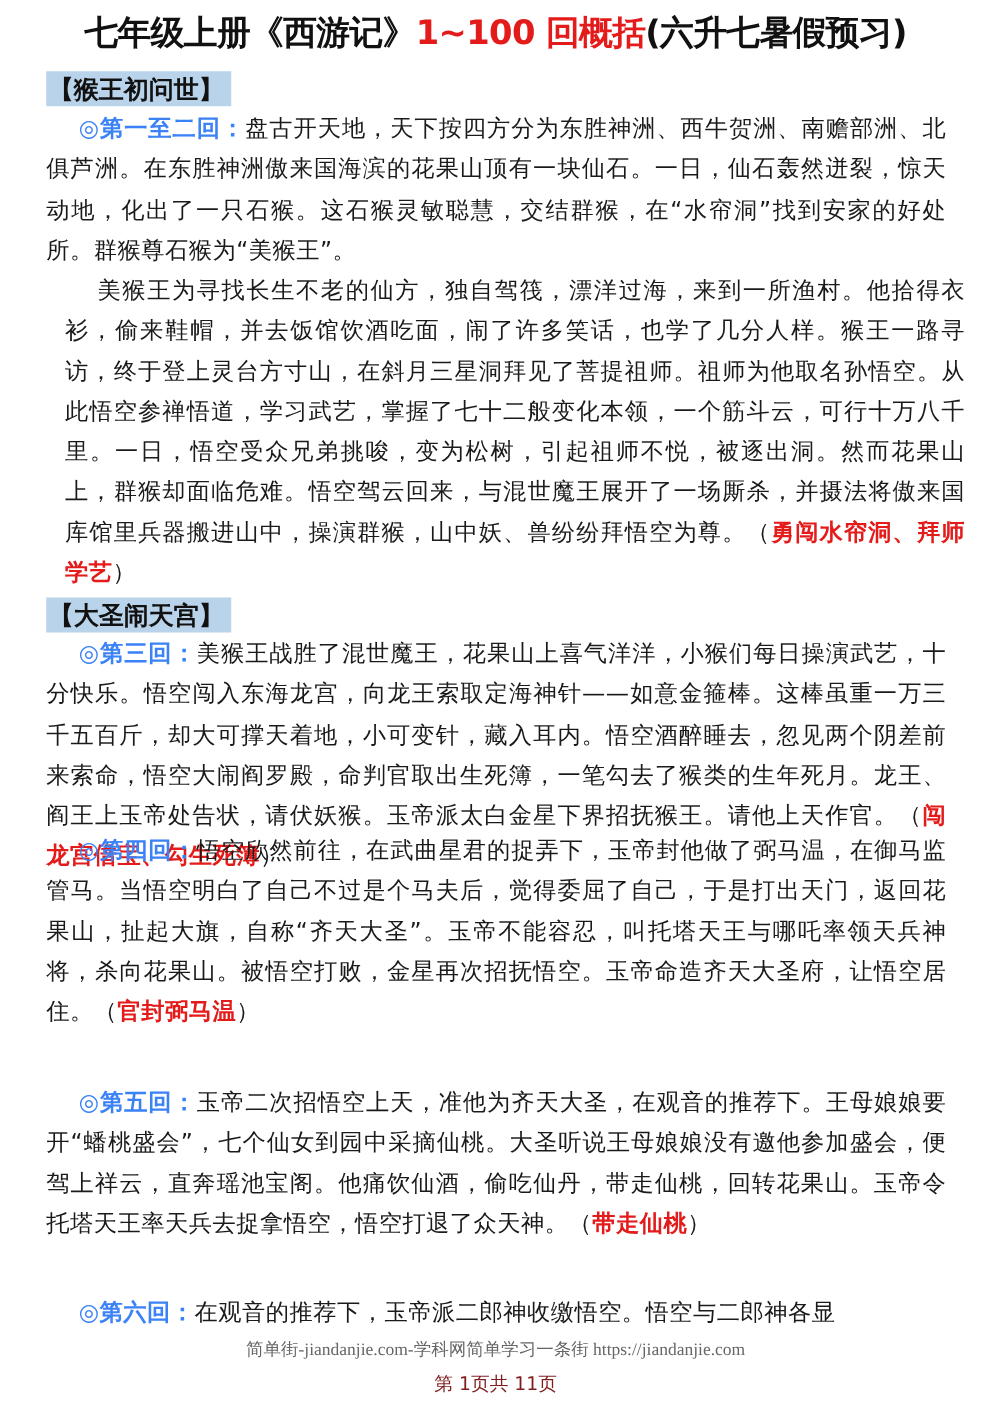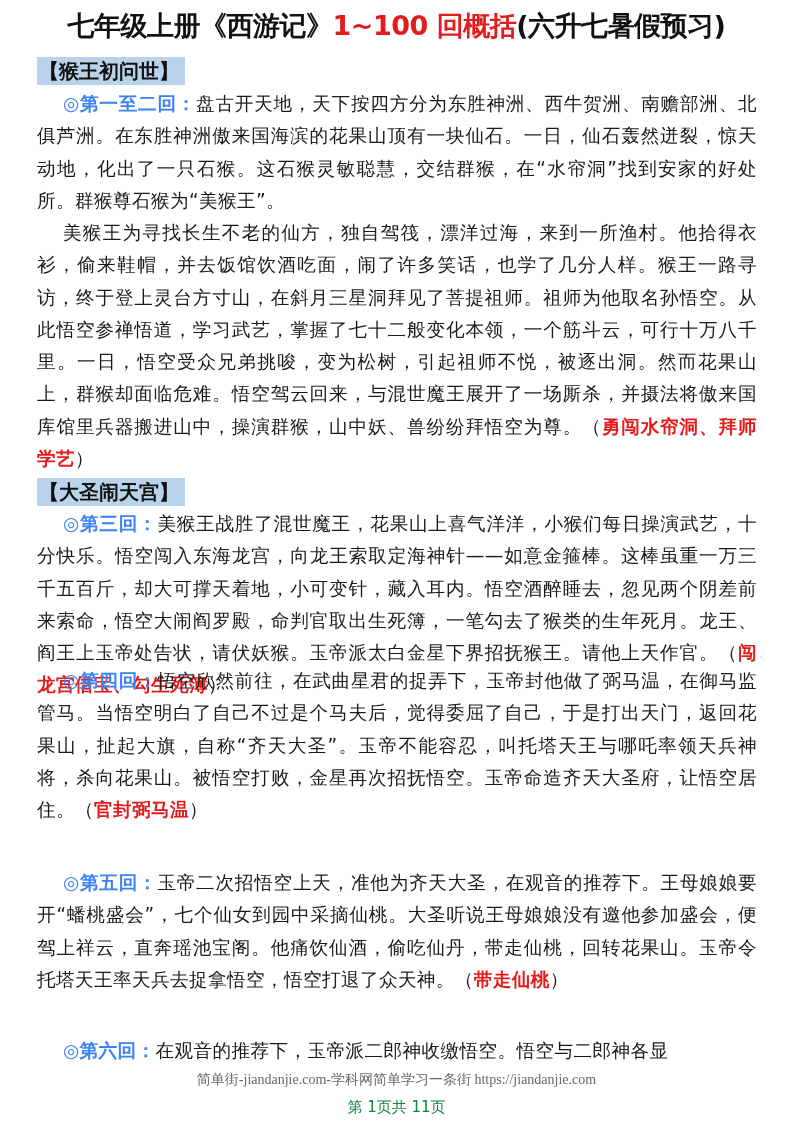--- a/index.html
+++ b/index.html
@@ -9,36 +9,36 @@
            font-size: 27px; font-weight: bold; letter-spacing: -0.5px; color: #111; white-space: nowrap; }
   .title .red { color: #e31b1b; }
   .section-band { position: absolute; left: 37px; height: 28px; background: #b9d3ea;
                   font-size: 20px; font-weight: bold; line-height: 28px; padding: 0 6px 0 2px; color: #111; }
   .para { position: absolute; left: 37px; width: 720px; font-size: 18.6px; line-height: 32.3px;
           letter-spacing: 0.4px; text-align: justify; }
   .para .lead { padding-left: 26px; }
   .label { color: #3b82f6; font-weight: bold; }
   .hl { color: #e31b1b; font-weight: bold; }
   .footer { position: absolute; left: 0; width: 793px; text-align: center; color: #666; font-size: 14px; }
-  .pageno { position: absolute; left: 0; width: 793px; text-align: center; color: #15803d; font-size: 15px; }
+  .pageno { position: absolute; left: 0; width: 793px; text-align: center; color: #7f1d1d; font-size: 15px; }
 </style>
 </head>
 <body>
 
 <div class="title">
   <span>七年级上册《西游记》</span><span class="red">1~100 回概括</span><span>(六升七暑假预习)</span>
 </div>
 
 <div class="section-band" style="top:57px;">【猴王初问世】</div>
 
 <div class="para" style="top:88px;">
   <span class="lead"></span><span class="label">◎第一至二回：</span><span>盘古开天地，天下按四方分为东胜神洲、西牛贺洲、南赡部洲、北俱芦洲。在东胜神洲傲来国海滨的花果山顶有一块仙石。一日，仙石轰然迸裂，惊天动地，化出了一只石猴。这石猴灵敏聪慧，交结群猴，在“水帘洞”找到安家的好处所。群猴尊石猴为“美猴王”。</span>
 </div>
 
-<div class="para" style="top:217px;">
+<div class="para" style="top:217px;margin-left:15px;">
   <span class="lead"></span><span>美猴王为寻找长生不老的仙方，独自驾筏，漂洋过海，来到一所渔村。他拾得衣衫，偷来鞋帽，并去饭馆饮酒吃面，闹了许多笑话，也学了几分人样。猴王一路寻访，终于登上灵台方寸山，在斜月三星洞拜见了菩提祖师。祖师为他取名孙悟空。从此悟空参禅悟道，学习武艺，掌握了七十二般变化本领，一个筋斗云，可行十万八千里。一日，悟空受众兄弟挑唆，变为松树，引起祖师不悦，被逐出洞。然而花果山上，群猴却面临危难。悟空驾云回来，与混世魔王展开了一场厮杀，并摄法将傲来国库馆里兵器搬进山中，操演群猴，山中妖、兽纷纷拜悟空为尊。（</span><span class="hl">勇闯水帘洞、拜师学艺</span><span>）</span>
 </div>
 
 <div class="section-band" style="top:478px;text-align:center;">【大圣闹天宫】</div>
 
 <div class="para" style="top:508px;">
   <span class="lead"></span><span class="label">◎第三回：</span><span>美猴王战胜了混世魔王，花果山上喜气洋洋，小猴们每日操演武艺，十分快乐。悟空闯入东海龙宫，向龙王索取定海神针——如意金箍棒。这棒虽重一万三千五百斤，却大可撑天着地，小可变针，藏入耳内。悟空酒醉睡去，忽见两个阴差前来索命，悟空大闹阎罗殿，命判官取出生死簿，一笔勾去了猴类的生年死月。龙王、阎王上玉帝处告状，请伏妖猴。玉帝派太白金星下界招抚猴王。请他上天作官。（</span><span class="hl">闯龙宫借宝、勾生死簿</span><span>）</span>
 </div>
 
 <div class="para" style="top:665px;">

